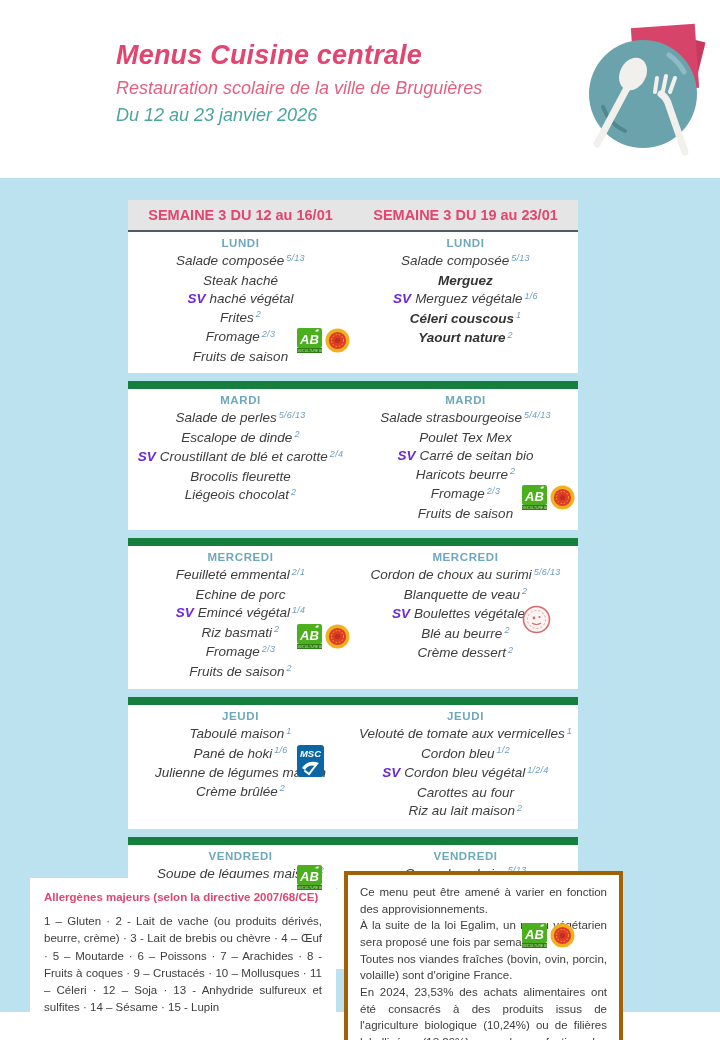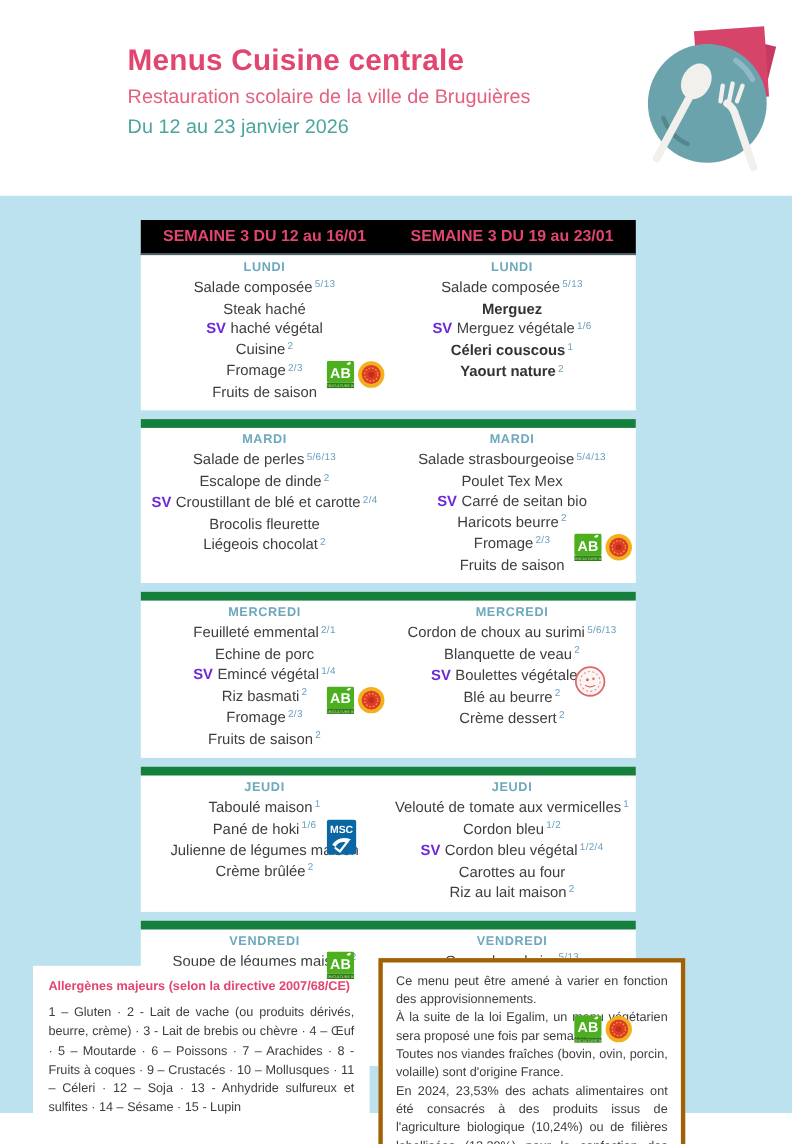--- a/index.html
+++ b/index.html
@@ -1,37 +1,37 @@
 <!DOCTYPE html>
 <html><head>
 <meta charset="utf-8">
 <style>
   html,body{margin:0;padding:0;background:#e8e8e8;}
   .page{position:relative;width:720px;height:1040px;background:#ffffff;overflow:hidden;
         font-family:"Liberation Sans","DejaVu Sans",sans-serif;}
   
-  .header{position:absolute;left:0;top:0;width:628px;height:178px;background:#ffffff;}
+  .header{position:absolute;left:0;top:0;width:628px;height:178px;background:#ffffff;font-style:italic;}
   .title{position:absolute;left:116px;top:40px;font-size:27px;font-weight:bold;color:#e2456f;letter-spacing:.2px;}
   .subtitle{position:absolute;left:116px;top:78px;font-size:18px;color:#e45f80;}
   .daterange{position:absolute;left:116px;top:105px;font-size:18px;color:#4aa59f;}
   .plate-illu{position:absolute;left:585px;top:12px;}
   
   .blue-bg{position:absolute;left:0;top:178px;width:720px;height:834px;background:#bce2f0;}
   .bottom-band{position:absolute;left:0;top:1012px;width:720px;height:28px;background:#ffffff;}
   
   .menu-table{position:absolute;left:128px;top:200px;width:450px;}
-  .week-row{display:flex;background:#000000;border-bottom:2px solid #4e5c63;height:30px;align-items:center;}
+  .week-row{display:flex;background:#e5e5e5;border-bottom:2px solid #4e5c63;height:30px;align-items:center;}
   .week-cell{flex:1;text-align:center;font-size:14.5px;font-weight:bold;color:#e2456f;}
   .day-block{display:flex;background:#ffffff;padding-bottom:7px;}
   .day-block.gapped{margin-top:8px;border-top:8px solid #15803d;}
   .day-col{flex:1;display:flex;flex-direction:column;}
   .day-title{text-align:center;font-size:11.5px;font-weight:bold;color:#6da8bd;letter-spacing:.6px;
              margin:5px 0 3px 0;}
   .row{position:relative;text-align:center;font-size:13.5px;color:#3d3d3d;line-height:18.5px;
-       white-space:pre-wrap;}
+       white-space:pre-wrap;font-style:italic;}
   .row b{font-weight:bold;color:#333;}
   .sv{color:#6d28d9;font-weight:bold;margin-right:4px;}
   .sup{position:relative;top:-.45em;font-size:9px;color:#6b9fc0;margin-left:2px;letter-spacing:.3px;}
   .badges{position:absolute;left:calc(50% + 56px);top:0;display:flex;gap:3px;align-items:flex-start;z-index:2;}
   .badge{display:inline-block;line-height:0;}
   
   .allergens-box{position:absolute;left:30px;top:878px;width:306px;background:#ffffff;padding:13px 14px;
                  box-sizing:border-box;}
   .allergens-title{font-size:11.5px;font-weight:bold;color:#e2456f;margin-bottom:10px;}
   .allergens-body{font-size:11.5px;color:#3d3d3d;text-align:justify;line-height:1.5;}
@@ -84,21 +84,21 @@
       <div class="week-cell">SEMAINE 3 DU 12 au 16/01</div>
       <div class="week-cell">SEMAINE 3 DU 19 au 23/01</div>
     </div>
 
   <div class="day-block">
         <div class="day-col">
           <div class="day-title">LUNDI</div>
           <div class="row"><span>Salade composée</span><span class="sup">5/13</span></div>
           <div class="row"><span>Steak haché</span></div>
           <div class="row"><span class="sv">SV</span><span>haché végétal</span></div>
-          <div class="row"><span>Cuisine</span><span class="sup">2</span></div>
+          <div class="row"><span>Frites</span><span class="sup">2</span></div>
           <div class="row"><span>Fromage</span><span class="sup">2/3</span><span class="badges"><span class="badge"><svg width="25" height="25" viewBox="0 0 25 25">
                   <rect width="25" height="20" rx="2" fill="#4caf1e"></rect>
                   <text x="12.5" y="15.5" font-size="13" font-weight="bold" fill="#fff" text-anchor="middle" font-family="Liberation Sans,sans-serif">AB</text>
                   <path d="M18 3 q3 -3 4 -1 q-1 3 -4 1" fill="#fff"></path>
                   <rect y="20" width="25" height="5" fill="#2e7d12"></rect>
                   <text x="12.5" y="24" font-size="3.4" fill="#b9e6a0" text-anchor="middle" font-family="Liberation Sans,sans-serif">AGRICULTURE BIO</text>
                 </svg></span><span class="badge"><svg width="25" height="25" viewBox="0 0 25 25">
                   <circle cx="12.5" cy="12.5" r="12" fill="#f2b01d"></circle>
                   <circle cx="12.5" cy="12.5" r="8.6" fill="#dd3c28"></circle>
                   <circle cx="12.5" cy="12.5" r="6" fill="none" stroke="#f2b01d" stroke-width="1" stroke-dasharray="1.6 1.6"></circle>

